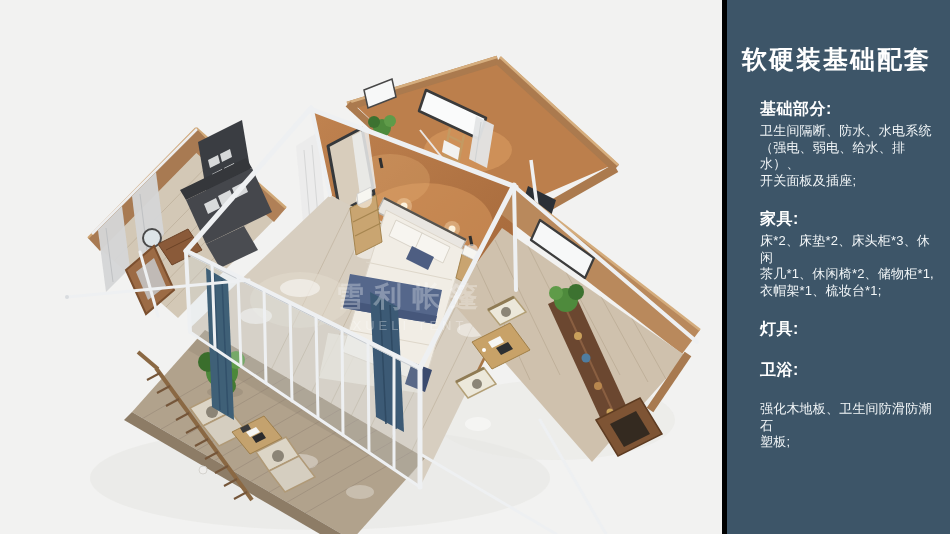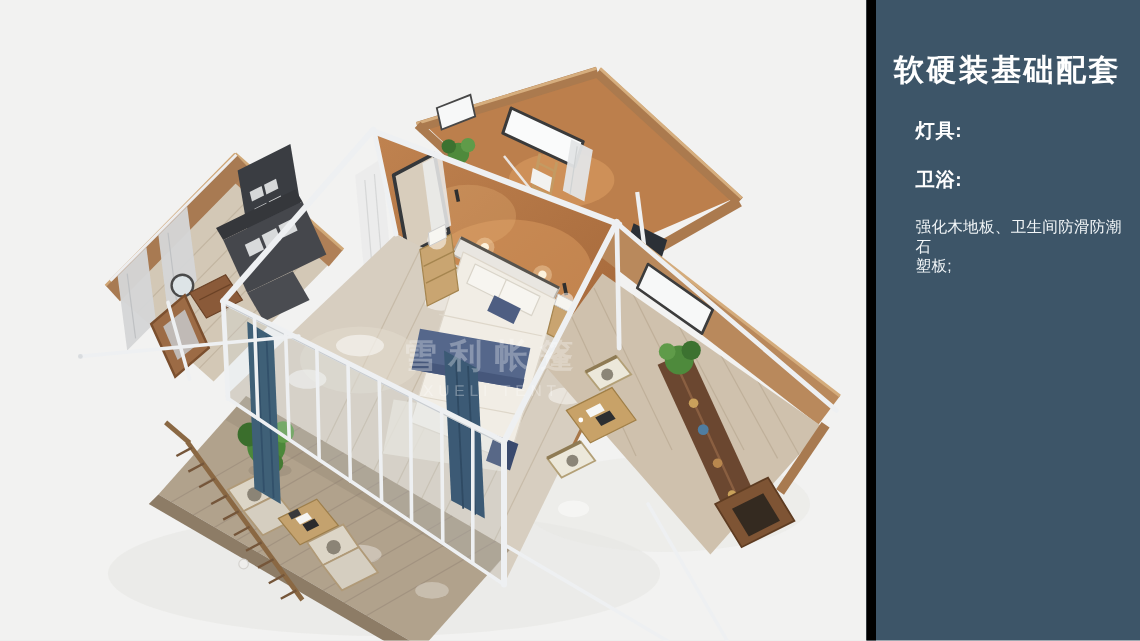--- a/index.html
+++ b/index.html
@@ -1,21 +1,21 @@
 <!DOCTYPE html>
 <html><head>
 <meta charset="utf-8">
 <style>
   html,body{margin:0;padding:0;background:#e9e9e8;}
   .slide{position:relative;width:950px;height:534px;background:#f2f2f1;overflow:hidden;
          font-family:"Liberation Sans","DejaVu Sans",sans-serif;}
   .render{position:absolute;left:0;top:0;width:722px;height:414px;}
   .render svg{display:block;}
   .sidebar{position:absolute;left:722px;top:0;width:228px;height:534px;box-sizing:border-box;
-           background:#3d5568;border-left:8px solid #000000;color:#ffffff;}
+           background:#3d5568;border-left:5px solid #000000;color:#ffffff;}
   .sidebar h1{font-size:25px;font-weight:bold;letter-spacing:2px;margin:44px 10px 0 15px;line-height:1.2;}
   .secs{margin:25px 10px 0 33px;}
   .sec{margin-bottom:20px;}
   .sec h2{font-size:16px;font-weight:bold;margin:0 0 3px 0;letter-spacing:.5px;color:#ffffff;}
   .sec p{font-size:13px;line-height:16.5px;margin:0;white-space:pre-line;color:#f2f6f8;letter-spacing:.2px;}
   .wm1{font-size:28px;font-weight:bold;letter-spacing:10px;}
   .wm2{font-size:13px;letter-spacing:4px;}
 </style>
 </head>
 <body>
@@ -336,20 +336,32 @@
         <text x="412" y="306" class="wm1">雪利帐篷</text>
         <text x="410" y="330" class="wm2">XUELI TENT</text>
       </g>
     </svg>
   </div>
 
   <aside class="sidebar">
     <h1>软硬装基础配套</h1>
     <div class="secs">
       <section class="sec">
+        <h2>基础部分:</h2>
+        <p>卫生间隔断、防水、水电系统
+（强电、弱电、给水、排水）、
+开关面板及插座;</p>
+      </section>
+      <section class="sec">
+        <h2>家具:</h2>
+        <p>床*2、床垫*2、床头柜*3、休闲
+茶几*1、休闲椅*2、储物柜*1,
+衣帽架*1、梳妆台*1;</p>
+      </section>
+      <section class="sec">
         <h2>灯具:</h2>
       </section>
       <section class="sec">
         <h2>卫浴:</h2>
       </section>
       <section class="sec">
         <p>强化木地板、卫生间防滑防潮石
 塑板;</p>
       </section>
     </div>

